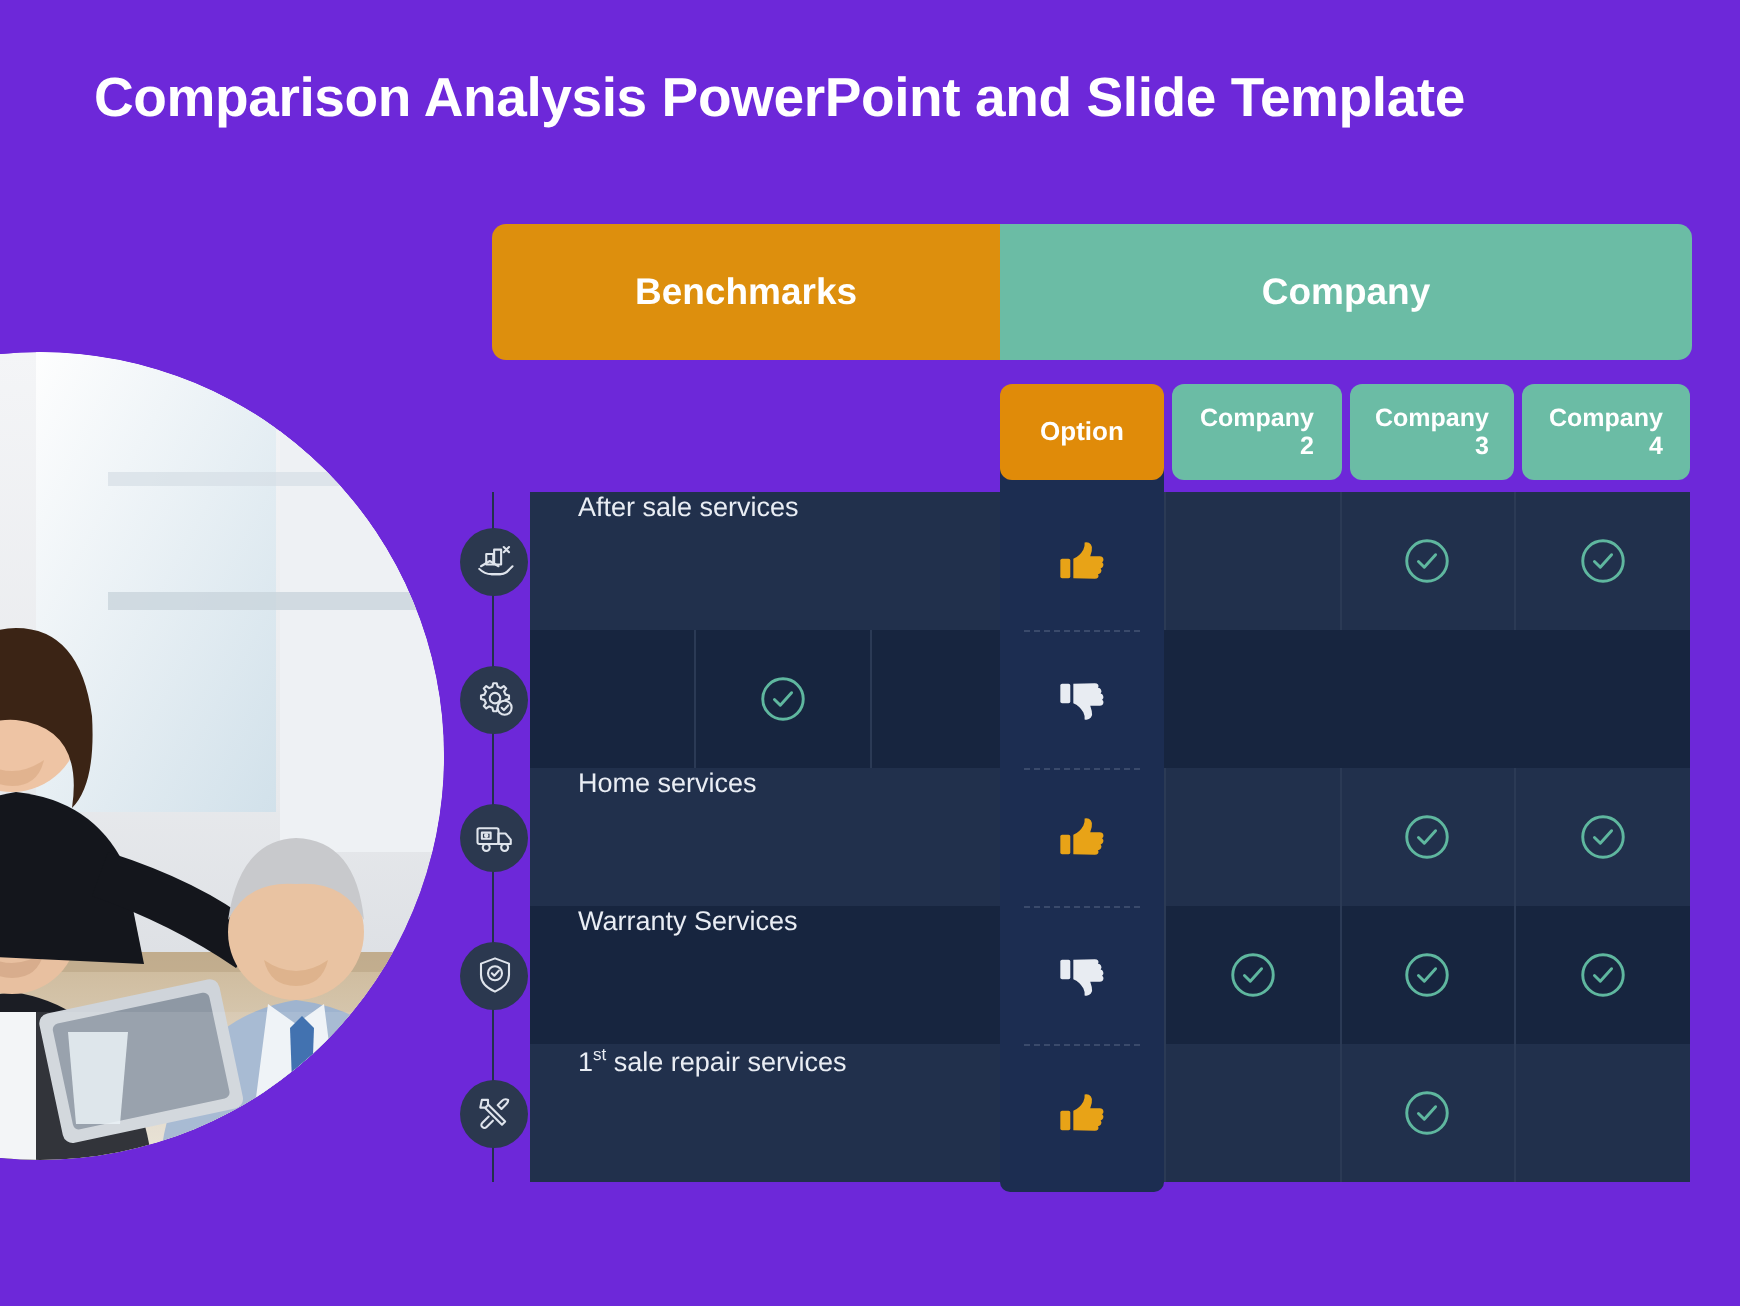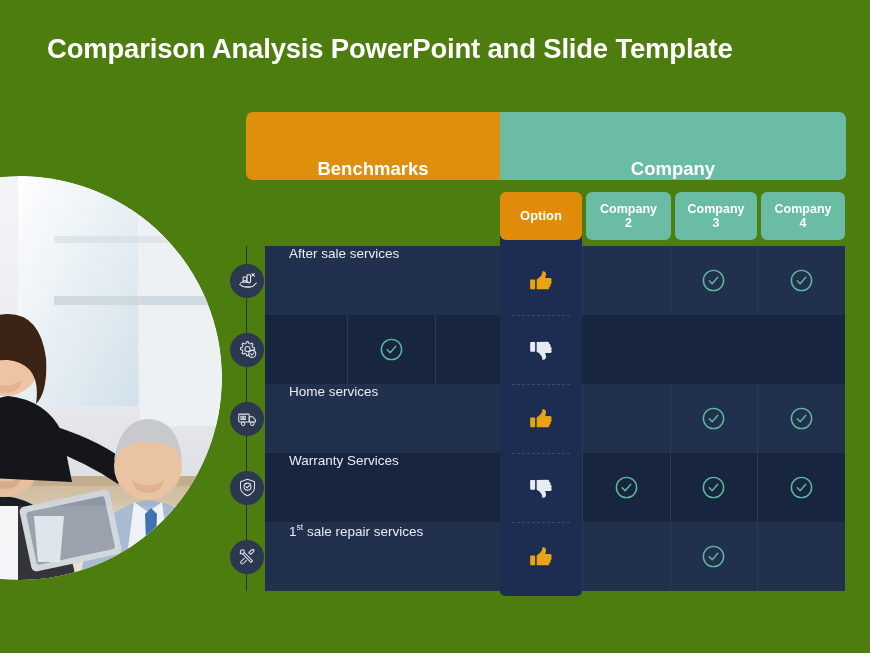--- a/index.html
+++ b/index.html
@@ -14,21 +14,21 @@
     font-family: "Liberation Sans", sans-serif;
     background: #16243f;
     position: relative;
   }
 
   .slide {
     position: absolute;
     inset: 0;
     width: 870px;
     height: 653px;
-    background: #4d7c0f;
+    background: #6d28d9;
     overflow: hidden;
   }
 
   
   .slide-title {
     position: absolute;
     left: 47px;
     top: 33px;
     font-size: 27.5px;
     font-weight: bold;
@@ -48,21 +48,21 @@
     overflow: hidden;
   }
   .photo-circle svg { display: block; width: 404px; height: 404px; }
 
   
   .group-bar {
     position: absolute;
     top: 112px;
     height: 68px;
     display: flex;
-    align-items: flex-end;
+    align-items: center;
     justify-content: center;
     color: #ffffff;
     font-size: 18.5px;
     font-weight: bold;
   }
   .group-benchmarks {
     left: 246px;
     width: 254px;
     background: #dd8f0d;
     border-radius: 7px 0 0 7px;
@@ -76,21 +76,21 @@
 
   
   .col-head {
     position: absolute;
     top: 192px;
     height: 48px;
     border-radius: 6px;
     display: flex;
     align-items: center;
     justify-content: center;
-    text-align: center;
+    text-align: right;
     color: #ffffff;
     font-size: 12.5px;
     font-weight: bold;
     line-height: 1.15;
     z-index: 4;
   }
   .col-head.option  { left: 500px; width: 82px;  background: #e08b09; font-size: 13px; }
   .col-head.c2      { left: 586px; width: 85px;  background: #6bbca5; }
   .col-head.c3      { left: 675px; width: 82px;  background: #6bbca5; }
   .col-head.c4      { left: 761px; width: 84px;  background: #6bbca5; }

